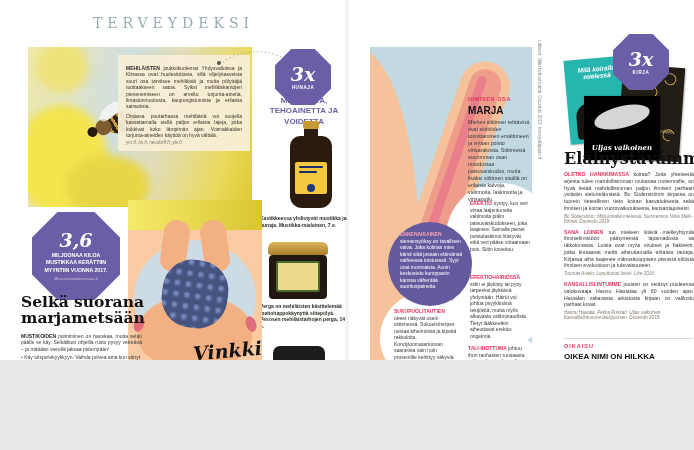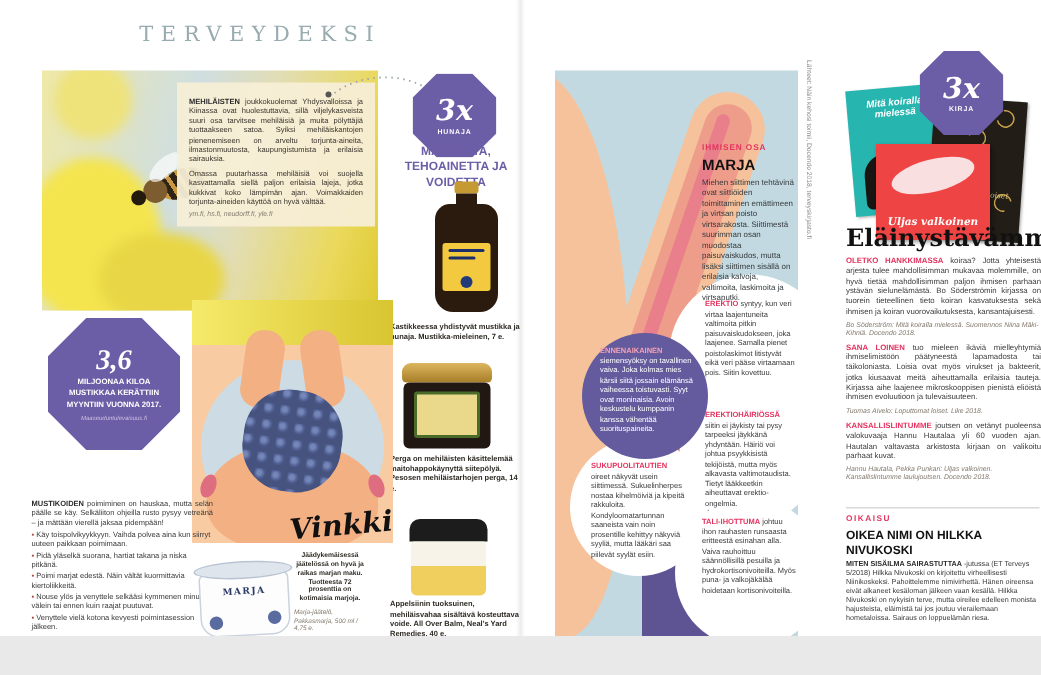--- a/index.html
+++ b/index.html
@@ -1,16 +1,16 @@
 <!DOCTYPE html>
 <html><head>
 <meta charset="utf-8">
 <style>
   html,body{margin:0;padding:0;background:#e9e9e9;}
-  #stage{position:relative;width:694px;height:424px;background:#ffffff;overflow:hidden;
+  #stage{position:relative;width:694px;height:360px;background:#ffffff;overflow:hidden;
          font-family:"Liberation Sans",sans-serif;color:#333;}
   .abs{position:absolute;}
   .serif{font-family:"DejaVu Serif","Liberation Serif",serif;}
   .oct{clip-path:polygon(29% 0,71% 0,100% 29%,100% 71%,71% 100%,29% 100%,0 71%,0 29%);}
   .lead-red{color:#e5335f;font-weight:bold;}
   .lead-dark{font-weight:bold;color:#2b2b2b;}
   .src{font-style:italic;color:#83796d;}
   .caption{font-size:5px;line-height:1.3;font-weight:bold;color:#2e2a24;}
   
   #section-header{left:0;top:15px;width:347px;text-align:center;font-size:14px;
@@ -66,21 +66,21 @@
   #balm-jar{left:273px;top:346px;width:52px;height:52px;}
   #balm-lid{left:0;top:0;width:52px;height:15px;background:#1c1c1c;border-radius:7px 7px 0 0;}
   #balm-body{left:1px;top:15px;width:50px;height:36px;border-radius:2px 2px 4px 4px;
     background:linear-gradient(180deg,#f7f3e8 0 45%,#f0cf5e 45% 100%);}
   .product-caption{left:260px;width:90px;}
   #product-caption-0{top:215px;}
   #product-caption-1{top:303px;}
   #product-caption-2{top:400px;}
   
   #stat-oct{left:32px;top:212px;width:88px;height:88px;text-align:center;padding:0 9px;box-sizing:border-box;}
-  #stat-number{font-size:19px;font-weight:bold;font-style:italic;line-height:1;font-family:Liberation Serif, serif;}
+  #stat-number{font-size:19px;font-weight:bold;font-style:italic;line-height:1;}
   #stat-text{font-size:5.2px;font-weight:bold;line-height:1.35;margin-top:2px;}
   #stat-src{font-size:4px;font-style:italic;color:#cabfe0;margin-top:2px;}
   
   #hands-illo{left:128px;top:200px;width:134px;height:162px;overflow:hidden;background:#f8cba3;}
   #illo-band{left:0;top:0;width:134px;height:30px;
     background:linear-gradient(90deg,#f5ea6a,#d9c531);}
   #illo-circle{left:6px;top:40px;width:122px;height:116px;border-radius:50%;background:#cddce4;}
   .wrist{width:26px;height:52px;background:#f3b183;border-radius:12px;top:20px;}
   #wrist-l{left:34px;transform:rotate(8deg);}
   #wrist-r{left:74px;transform:rotate(-8deg);}
@@ -168,21 +168,21 @@
   #book-teal-title{font-size:6.5px;font-style:italic;font-weight:bold;color:#fff;
     line-height:1.1;padding:7px 6px 0;}
   #book-teal-dog{position:absolute;left:8px;bottom:4px;width:48px;height:36px;
     background:#181512;border-radius:14px 14px 4px 4px;}
   #book-gold{left:620px;top:66px;width:62px;height:94px;background:#221d17;
     transform:rotate(4deg);box-shadow:1px 1px 2px rgba(0,0,0,.3);text-align:center;}
   .gold-curl{position:absolute;width:10px;height:10px;border:1.5px solid #c9a44a;
     border-radius:50%;border-bottom-color:transparent;}
   #book-gold-title{position:absolute;left:4px;bottom:26px;width:54px;font-size:5px;
     font-style:italic;color:#e4c77c;line-height:1.15;}
-  #book-uljas{left:584px;top:96px;width:76px;height:64px;background:#ef4444;
+  #book-uljas{left:584px;top:96px;width:76px;height:64px;background:#000000;
     box-shadow:1px 1px 3px rgba(0,0,0,.4);text-align:center;}
   #book-uljas-swan{position:absolute;left:10px;top:10px;width:56px;height:22px;
     background:rgba(250,250,250,.85);border-radius:50%;transform:rotate(-10deg) skewX(-20deg);}
   #book-uljas-title{position:absolute;left:0;bottom:8px;width:76px;font-size:7px;
     font-style:italic;font-weight:bold;color:#fff;}
   #books-heading{left:564px;top:149px;width:130px;font-size:16px;font-weight:bold;color:#111;}
   #reviews{left:564px;top:171px;width:130px;}
   .review p{margin:0;font-size:5.2px;line-height:1.3;text-align:justify;color:#3a3a3a;}
   .review .rsrc{display:block;font-size:4.6px;margin:2px 0 5px;}
   #divider{left:564px;top:338px;width:129px;height:1px;background:#d8d8d8;}
@@ -269,20 +269,21 @@
     <div id="nail-l" class="abs nail"></div>
     <div id="nail-r" class="abs nail"></div>
   </div>
 
   <div id="stat-oct" class="abs oct badge">
     <div id="stat-number" class="serif">3,6</div>
     <div id="stat-text">MILJOONAA KILOA MUSTIKKAA KERÄTTIIN MYYNTIIN VUONNA 2017.</div>
     <div id="stat-src">Maaseuduntulevaisuus.fi</div>
   </div>
 
+  <div id="berry-title" class="abs serif">Selkä suorana marjametsään</div>
   <div id="berry-body" class="abs">
     <p style="margin:0;text-align:justify;">
       <span class="lead-dark">MUSTIKOIDEN</span>
       <span>poimiminen on hauskaa, mutta selän päälle se käy. Selkäliiton ohjeilla rusto pysyy vetreänä – ja mättään vierellä jaksaa pidempään!</span>
     </p>
     <ul>
       <li>Käy toispolvikyykkyyn. Vaihda polvea aina kun siirryt uuteen paikkaan poimimaan.</li>
       <li>Pidä yläselkä suorana, hartiat takana ja niska pitkänä.</li>
       <li>Poimi marjat edestä. Näin vältät kuormittavia kiertoliikkeitä.</li>
       <li>Nouse ylös ja venyttele selkääsi kymmenen minuutin välein tai ennen kuin raajat puutuvat.</li>

